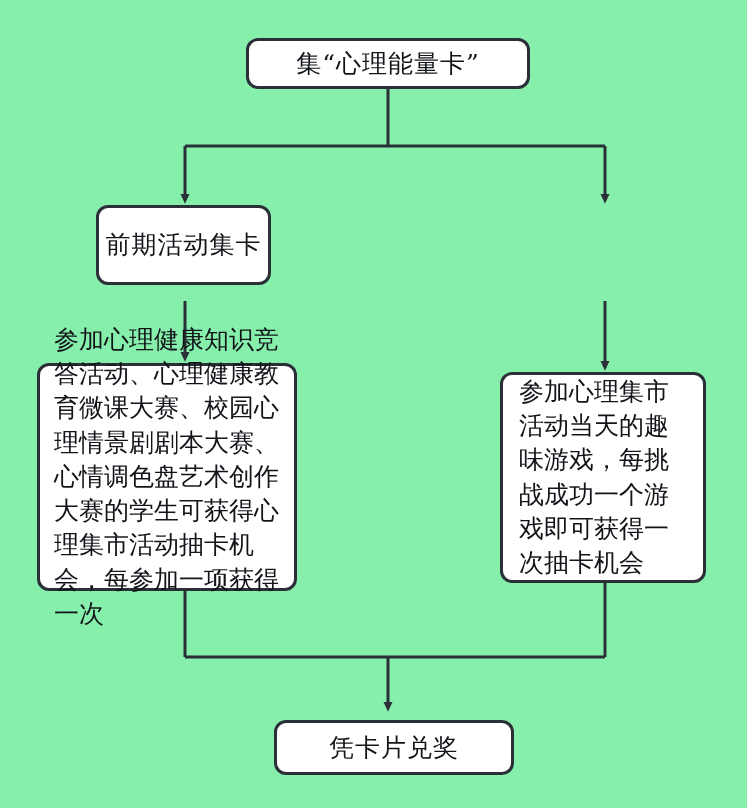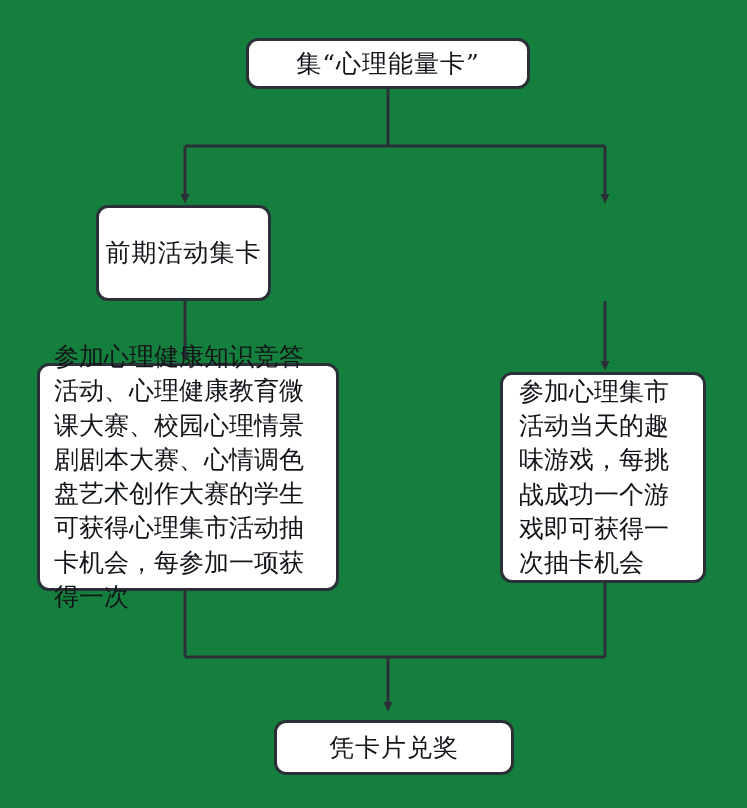--- a/index.html
+++ b/index.html
@@ -10,21 +10,21 @@
   body {
     width: 747px;
     height: 808px;
     font-family: "DejaVu Sans", "Liberation Sans", sans-serif;
     overflow: hidden;
   }
   #flowchart-root {
     position: relative;
     width: 747px;
     height: 808px;
-    background: #15803d;
+    background: #86efac;
   }
   svg.flow-canvas {
     position: absolute;
     left: 0;
     top: 0;
     width: 747px;
     height: 808px;
   }
   .node-box {
     position: absolute;
@@ -51,23 +51,23 @@
   .node-para {
     font-size: 25px;
     line-height: 1.37;
     letter-spacing: 0px;
     text-align: left;
     width: 100%;
     padding: 0 10px;
     box-sizing: border-box;
   }
   .box-root      { left: 246px; top: 38px;  width: 284px; height: 51px; }
-  .box-early     { left: 96px;  top: 205px; width: 175px; height: 96px; }
+  .box-early     { left: 96px;  top: 205px; width: 175px; height: 80px; }
   .box-mid       { left: 518px; top: 205px; width: 175px; height: 96px; }
-  .box-early-det { left: 37px;  top: 363px; width: 302px; height: 228px; }
+  .box-early-det { left: 37px;  top: 363px; width: 260px; height: 228px; }
   .box-mid-det   { left: 500px; top: 372px; width: 206px; height: 211px; }
   .box-redeem    { left: 274px; top: 720px; width: 240px; height: 55px; }
   .box-early-det .node-para { padding: 0 14px; }
   .box-mid-det .node-para { padding: 0 16px; }
 </style>
 </head>
 <body>
 
 <div id="flowchart-root">
 

